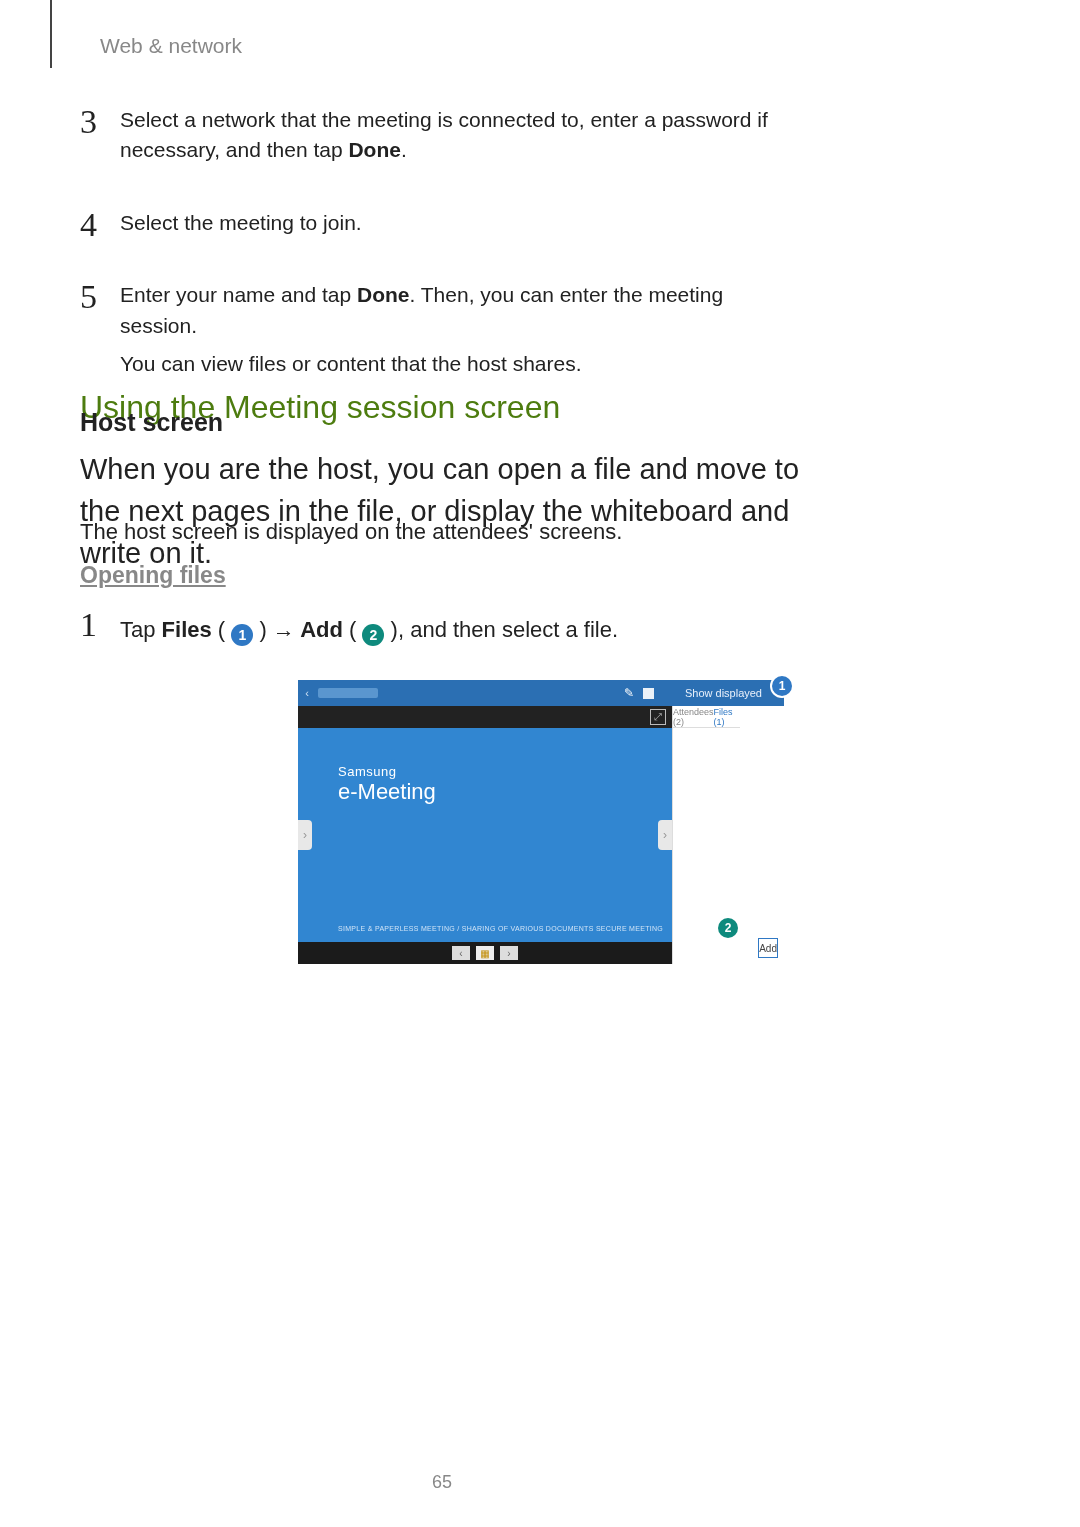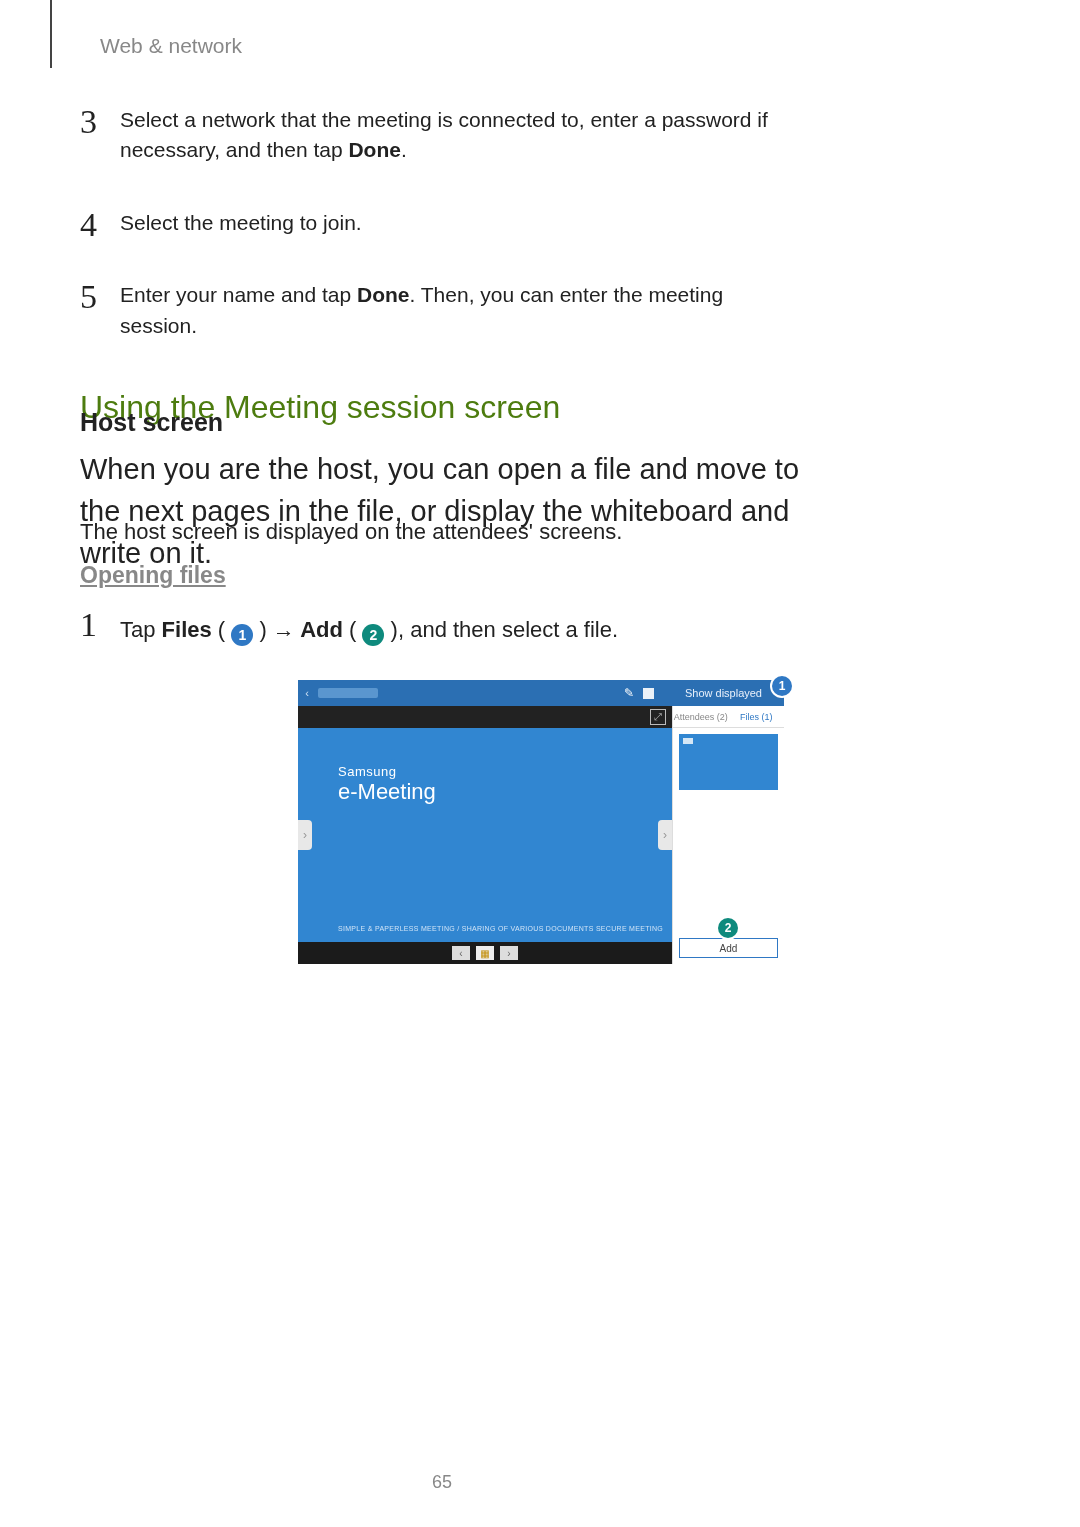--- a/index.html
+++ b/index.html
@@ -199,21 +199,21 @@
   .shot .navbtn{
     width:18px; height:14px; background:#ddd; color:#666;
     display:flex;align-items:center;justify-content:center; font-size:10px;
   }
   .shot .navbtn.center{ background:#eee; color:#c08a00;}
   .shot .side {
     width: 112px;
     background: #fff;
     border-left: 1px solid #ddd;
     position: relative;
-    display:flex; flex-direction:column;
+    display:flex; flex-direction:row;
   }
   .shot .tabs { display:flex; height:22px; font-size:9px; }
   .shot .tab { flex:1; display:flex;align-items:center;justify-content:center; border-bottom:1px solid #ddd; color:#888;}
   .shot .tab.active { color:#2f78c4;}
   .shot .thumb {
     margin:6px; height:56px; background:#3186d1; position:relative;
   }
   .shot .thumb::before{
     content:""; position:absolute; left:4px; top:4px; width:10px; height:6px; background:#fff; opacity:.8;
   }
@@ -256,20 +256,21 @@
       <div class="step-body">
         <p><span>Select the meeting to join.</span></p>
       </div>
     </div>
     <div class="step">
       <div class="step-num">5</div>
       <div class="step-body">
         <p>
           <span>Enter your name and tap </span><span class="bold">Done</span><span>. Then, you can enter the meeting session.</span>
         </p>
+        <p><span>You can view files or content that the host shares.</span></p>
       </div>
     </div>
   </div>
 
   <div class="h2">Using the Meeting session screen</div>
   <div class="h3">Host screen</div>
   <div class="p1">When you are the host, you can open a file and move to the next pages in the file, or display the whiteboard and write on it.</div>
   <div class="p2">The host screen is displayed on the attendees' screens.</div>
   <div class="h4">Opening files</div>
 

